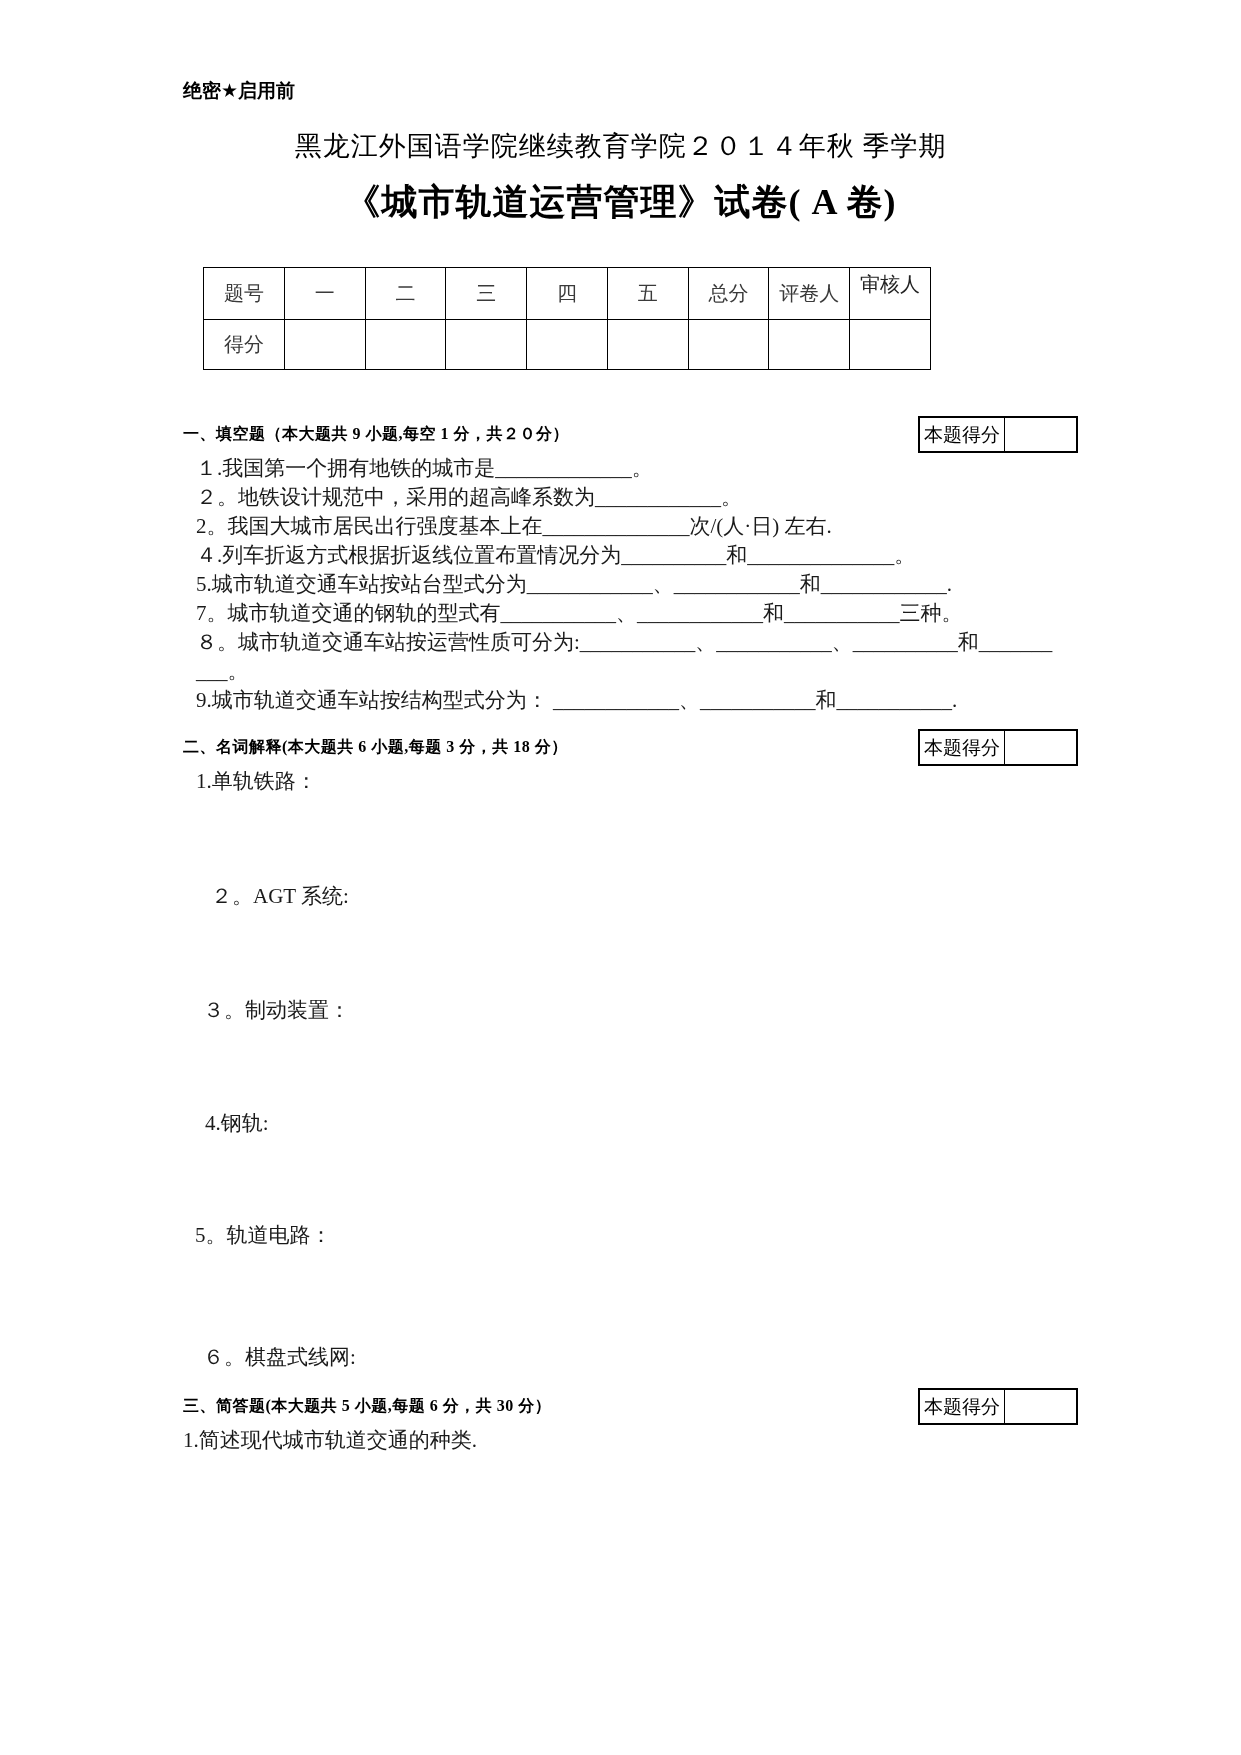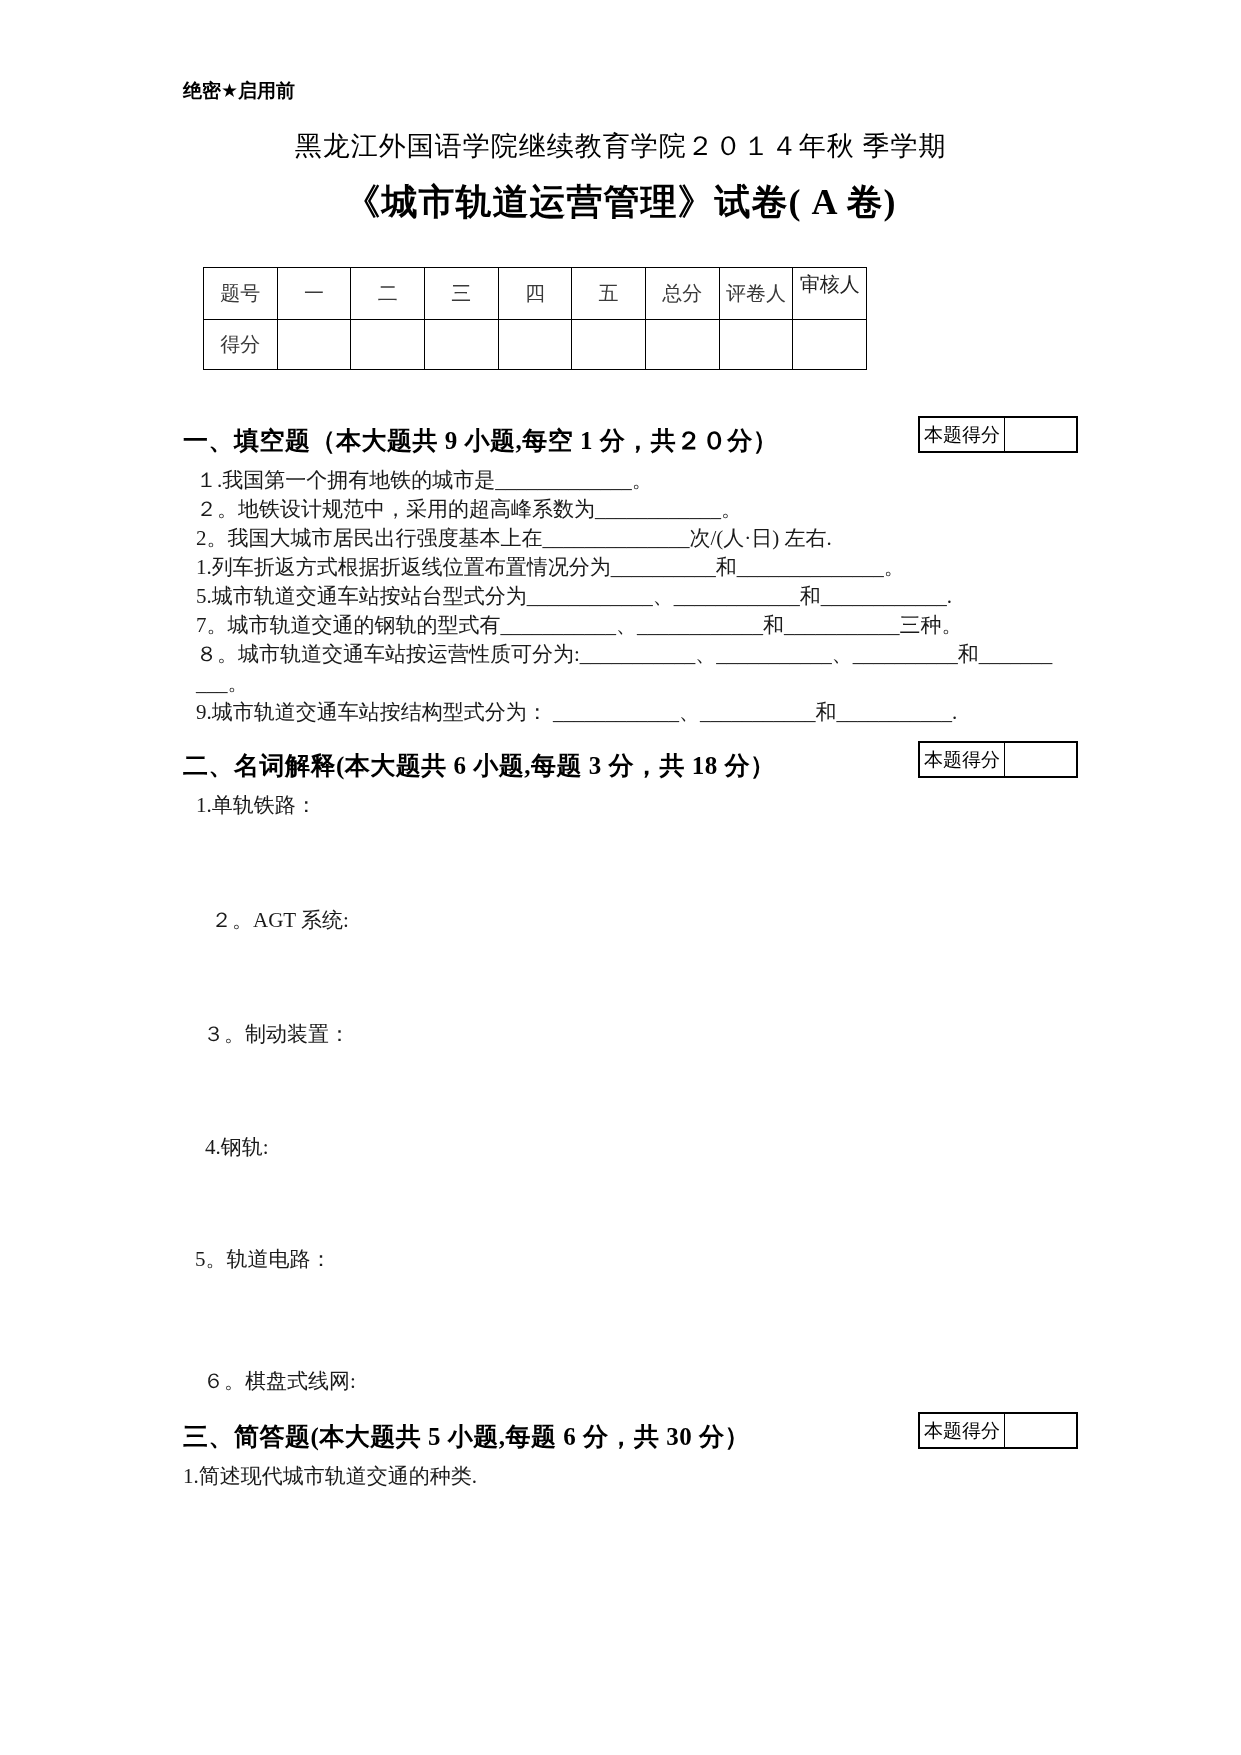--- a/index.html
+++ b/index.html
@@ -32,41 +32,41 @@
     font-size: 36px;
     font-weight: bold;
     margin-top: 14px;
     letter-spacing: 1px;
     white-space: nowrap;
   }
   table.score-table {
     border-collapse: collapse;
     margin-top: 40px;
     margin-left: 20px;
-    width: 664px;
+    width: 728px;
     table-layout: fixed;
     border-radius: 26px;
   }
   table.score-table td {
     border: 1px solid #000;
     text-align: center;
     vertical-align: middle;
     font-size: 20px;
     height: 52px;
     color: #3a3a3a;
   }
   table.score-table tr.score-row td { height: 50px; }
   table.score-table td.reviewer-cell {
     vertical-align: top;
     padding-top: 3px;
     color: #222;
   }
   .section { position: relative; }
   .section-heading {
-    font-size: 25px;
+    font-size: 16px;
     font-weight: bold;
     letter-spacing: 0.5px;
     white-space: nowrap;
   }
   .sec1 { margin-top: 54px; }
   .sec2 { margin-top: 22px; }
   .sec3 { margin-top: 26px; font-family: Liberation Serif, serif; }
   .score-box {
     position: absolute;
     right: -20px;
@@ -148,21 +148,21 @@
   <div class="section sec1">
     <div class="section-heading">一、填空题（本大题共 9 小题,每空 1 分，共２０分）</div>
     <div class="score-box">
       <div class="score-box-label">本题得分</div>
       <div class="score-box-value"></div>
     </div>
     <div class="fill-items">
       <div class="fill-item">１.我国第一个拥有地铁的城市是_____________。</div>
       <div class="fill-item">２。地铁设计规范中，采用的超高峰系数为____________。</div>
       <div class="fill-item">2。我国大城市居民出行强度基本上在______________次/(人·日) 左右.</div>
-      <div class="fill-item">1.列车折返方式根据折返线位置布置情况分为__________和______________。</div>
+      <div class="fill-item">４.列车折返方式根据折返线位置布置情况分为__________和______________。</div>
       <div class="fill-item">5.城市轨道交通车站按站台型式分为____________、____________和____________.</div>
       <div class="fill-item">7。城市轨道交通的钢轨的型式有___________、____________和___________三种。</div>
       <div class="fill-item">８。城市轨道交通车站按运营性质可分为:___________、___________、__________和_______
 ___。</div>
       <div class="fill-item">9.城市轨道交通车站按结构型式分为： ____________、___________和___________.</div>
     </div>
   </div>
 
   <div class="section sec2">
     <div class="section-heading">二、名词解释(本大题共 6 小题,每题 3 分，共 18 分）</div>

